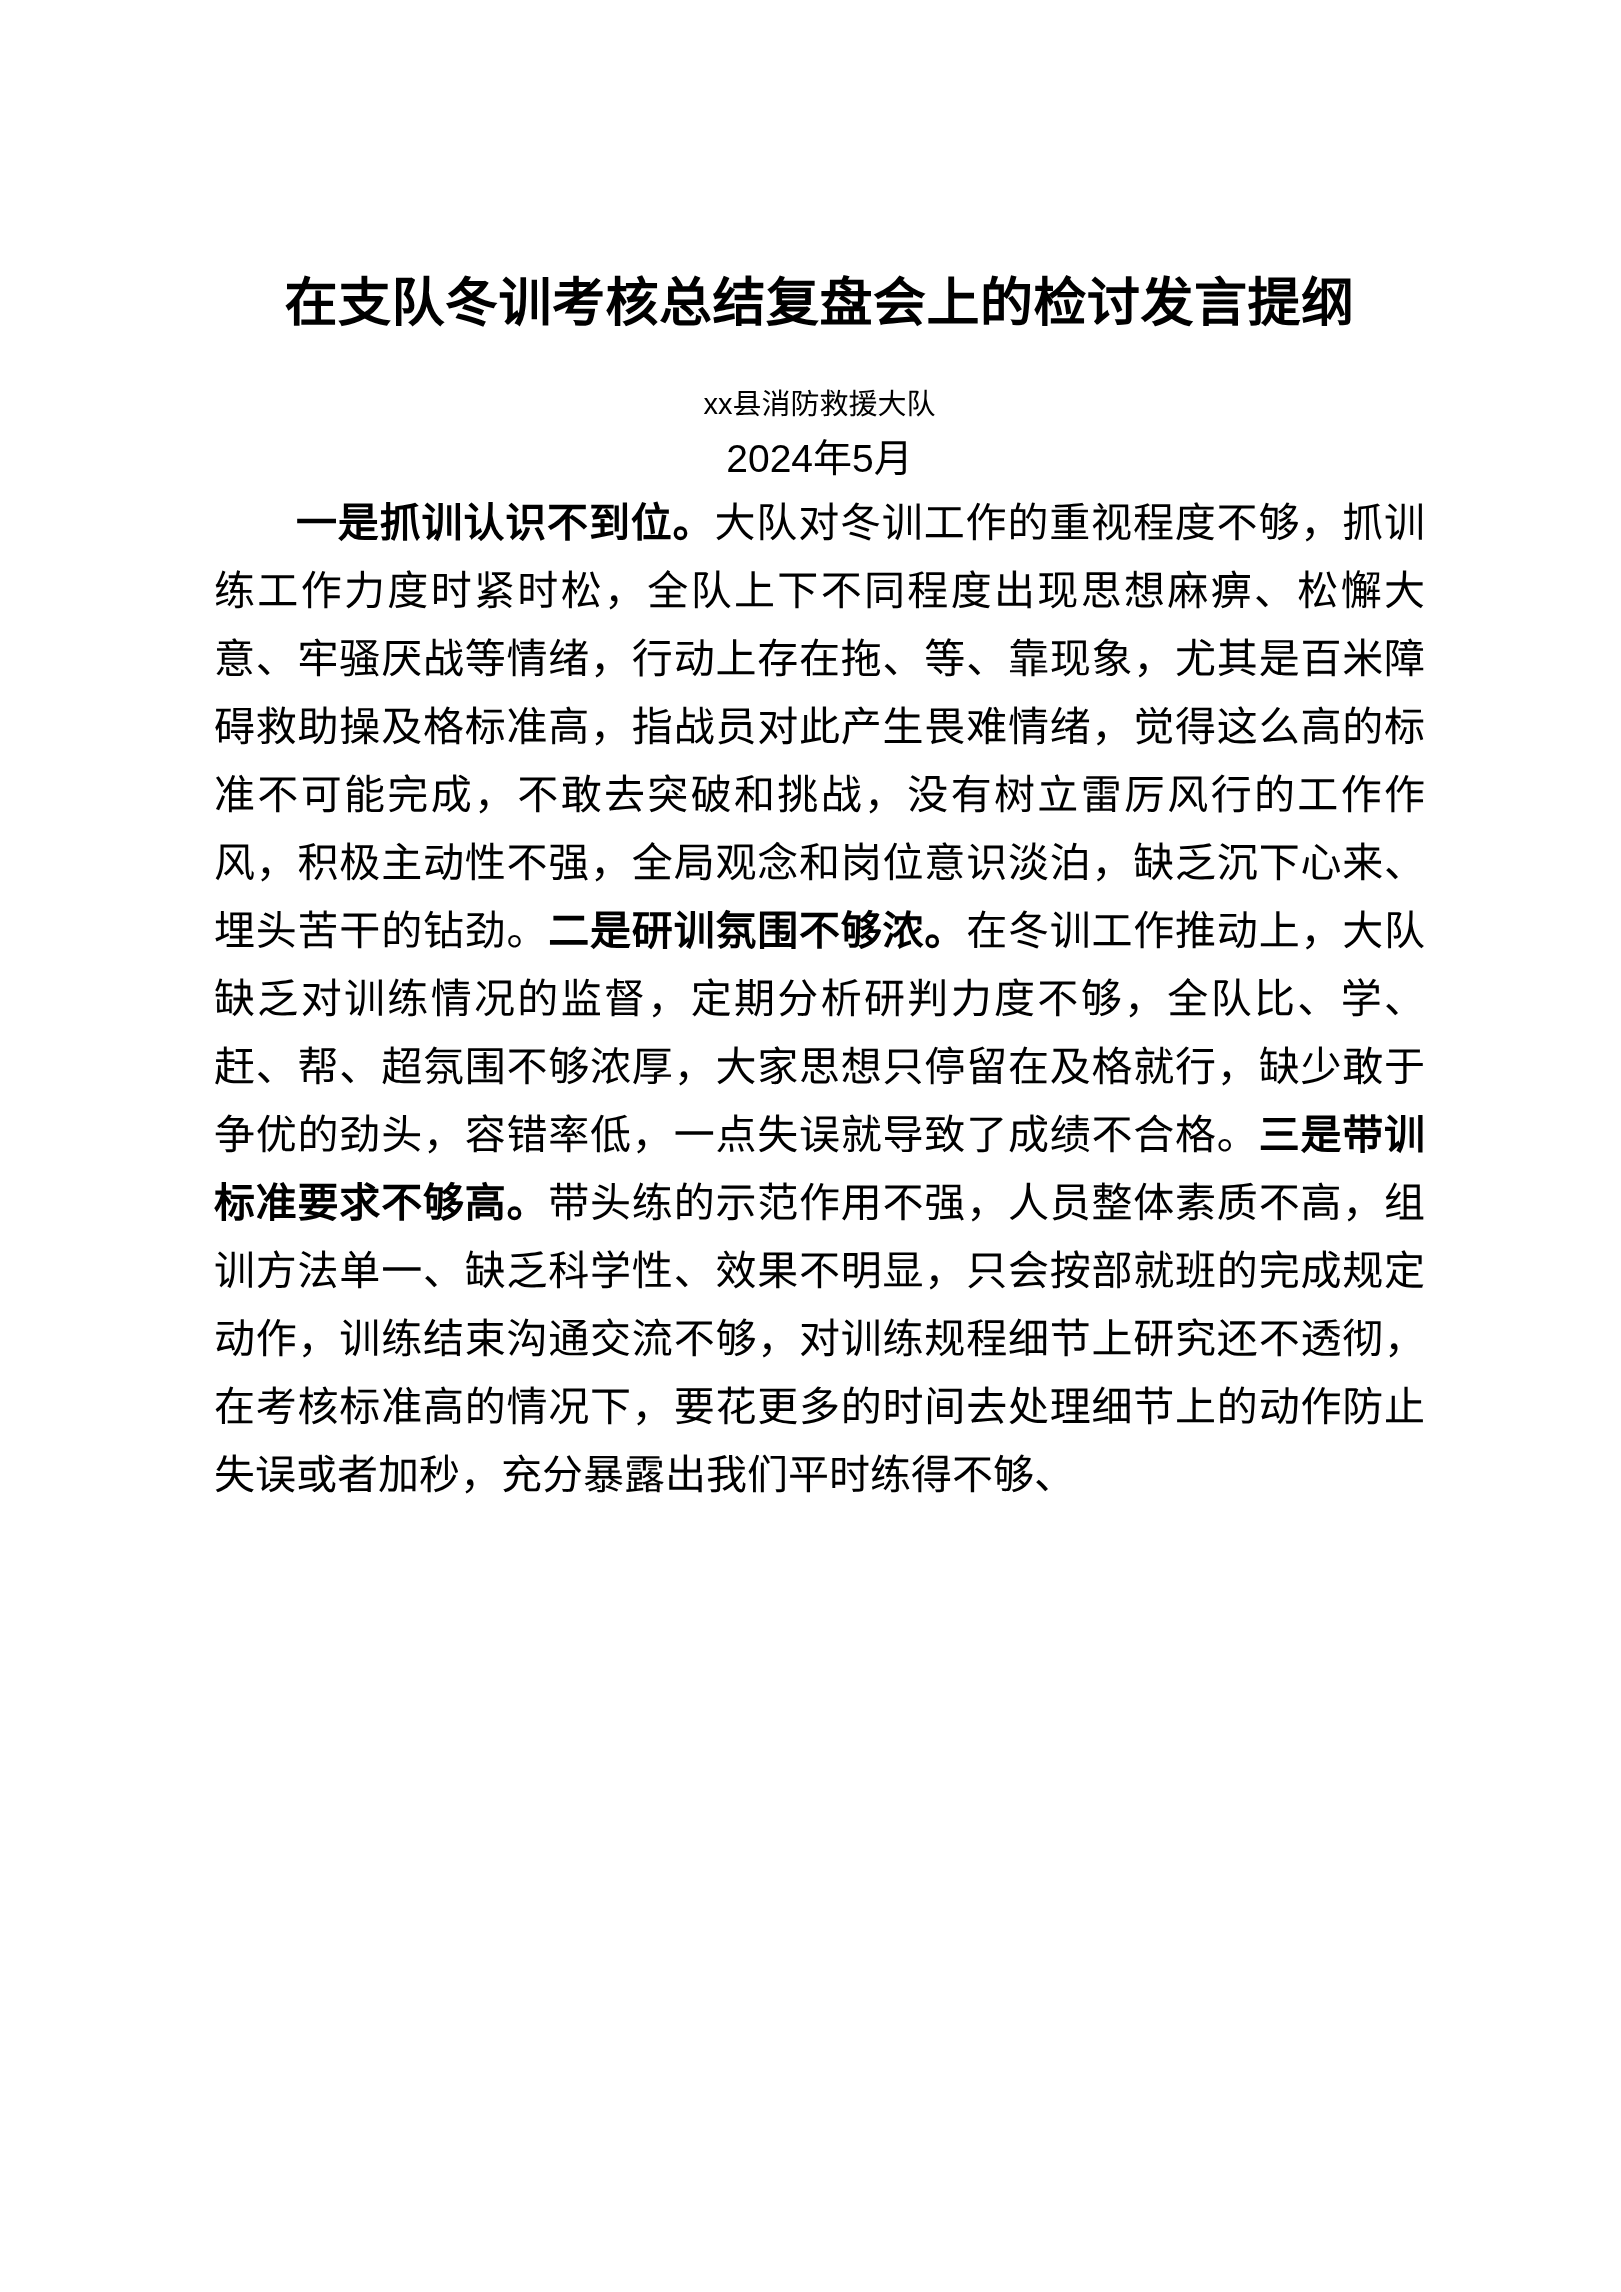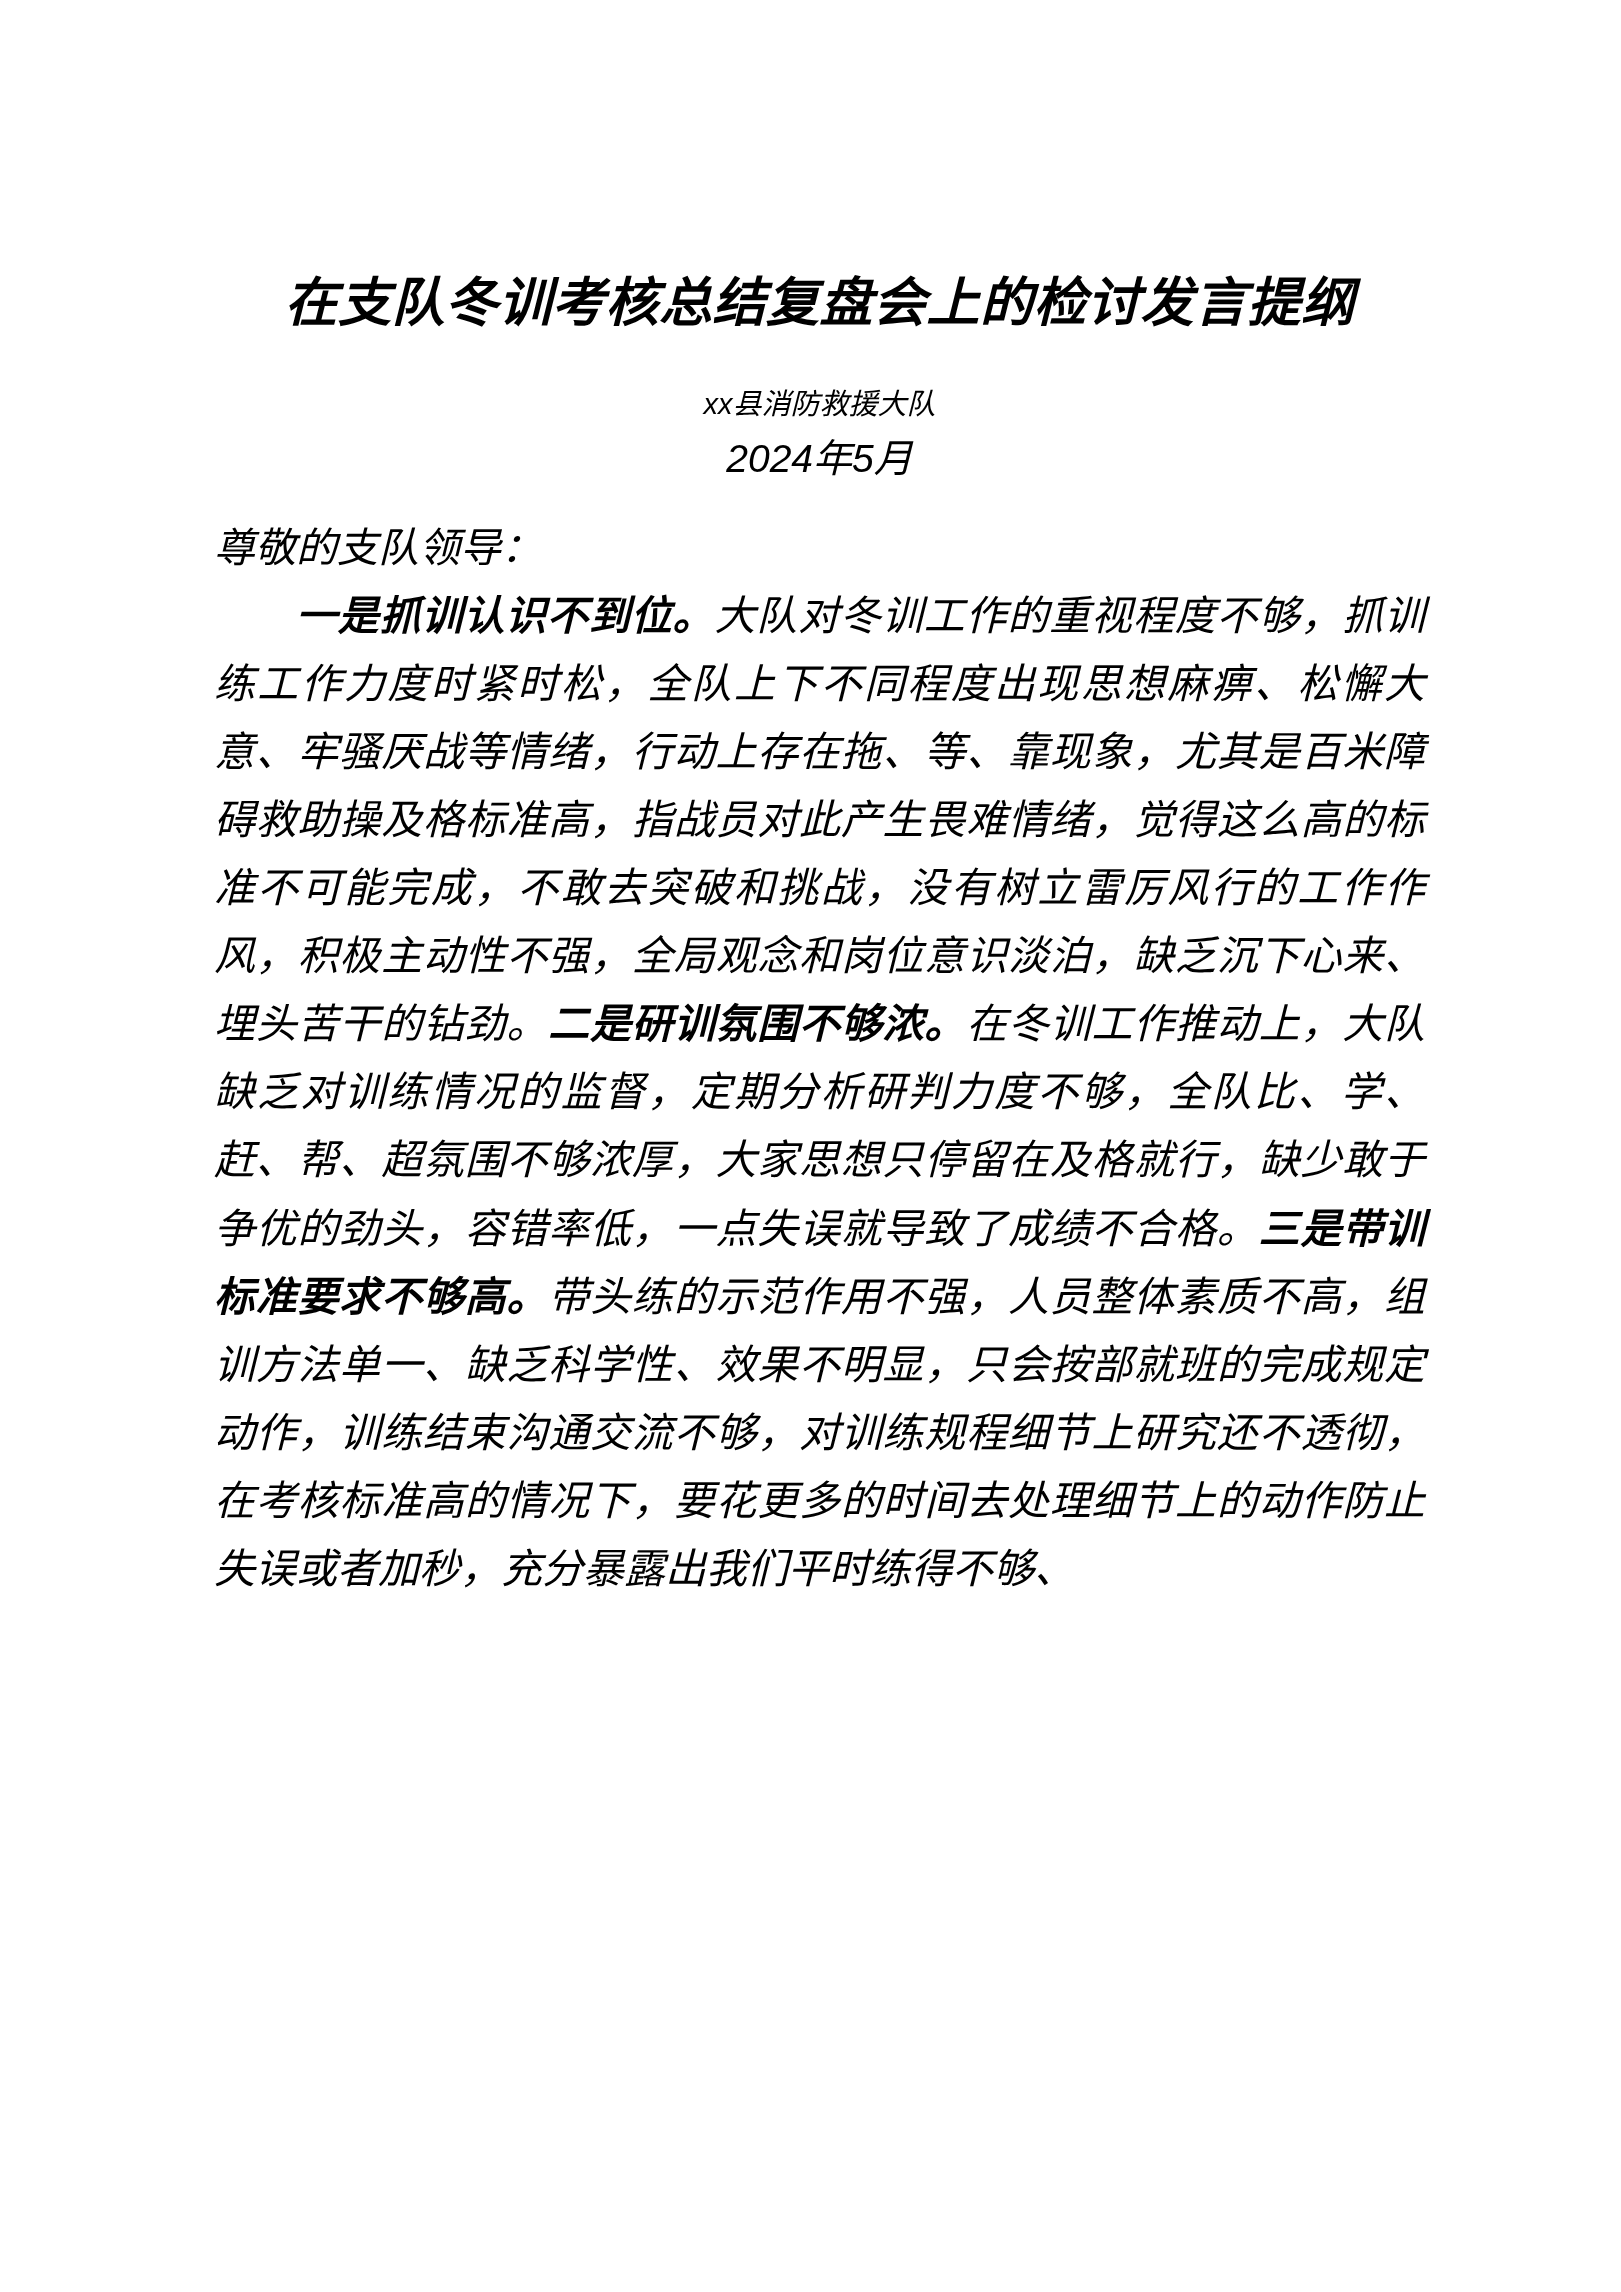--- a/index.html
+++ b/index.html
@@ -13,21 +13,20 @@
     color: #000000;
   }
   .page {
     position: relative;
     width: 1621px;
     height: 1724px;
     margin: 0 auto;
     background: #ffffff;
     box-sizing: border-box;
     overflow: hidden;
-    font-style: italic;
   }
   .content {
     position: absolute;
     left: 214px;
     top: 0;
     width: 1211px;
   }
   .doc-title {
     margin: 0;
     padding-top: 271px;
@@ -94,21 +93,20 @@
 <div class="page">
 
   <div class="content">
 
     <h1 class="doc-title">在支队冬训考核总结复盘会上的检讨发言提纲</h1>
 
     <p class="org-line">xx县消防救援大队</p>
 
     <p class="date-line">2024年5月</p>
 
-    <p class="salutation">尊敬的支队领导：</p>
 
     <div id="body-paragraphs">
         <p class="body-para"><b>一是抓训认识不到位。</b><span>大队对冬训工作的重视程度不够，抓训练工作力度时紧时松，全队上下不同程度出现思想麻痹、松懈大意、牢骚厌战等情绪，行动上存在拖、等、靠现象，尤其是百米障碍救助操及格标准高，指战员对此产生畏难情绪，觉得这么高的标准不可能完成，不敢去突破和挑战，没有树立雷厉风行的工作作风，积极主动性不强，全局观念和岗位意识淡泊，缺乏沉下心来、埋头苦干的钻劲。</span><b>二是研训氛围不够浓。</b><span>在冬训工作推动上，大队缺乏对训练情况的监督，定期分析研判力度不够，全队比、学、赶、帮、超氛围不够浓厚，大家思想只停留在及格就行，缺少敢于争优的劲头，容错率低，一点失误就导致了成绩不合格。</span><b>三是带训标准要求不够高。</b><span>带头练的示范作用不强，人员整体素质不高，组训方法单一、缺乏科学性、效果不明显，只会按部就班的完成规定动作，训练结束沟通交流不够，对训练规程细节上研究还不透彻，在考核标准高的情况下，要花更多的时间去处理细节上的动作防止失误或者加秒，充分暴露出我们平时练得不够、</span></p>
       </div>
 
   </div>
 
   <div class="footer">— 1 —</div>
 
 </div>

